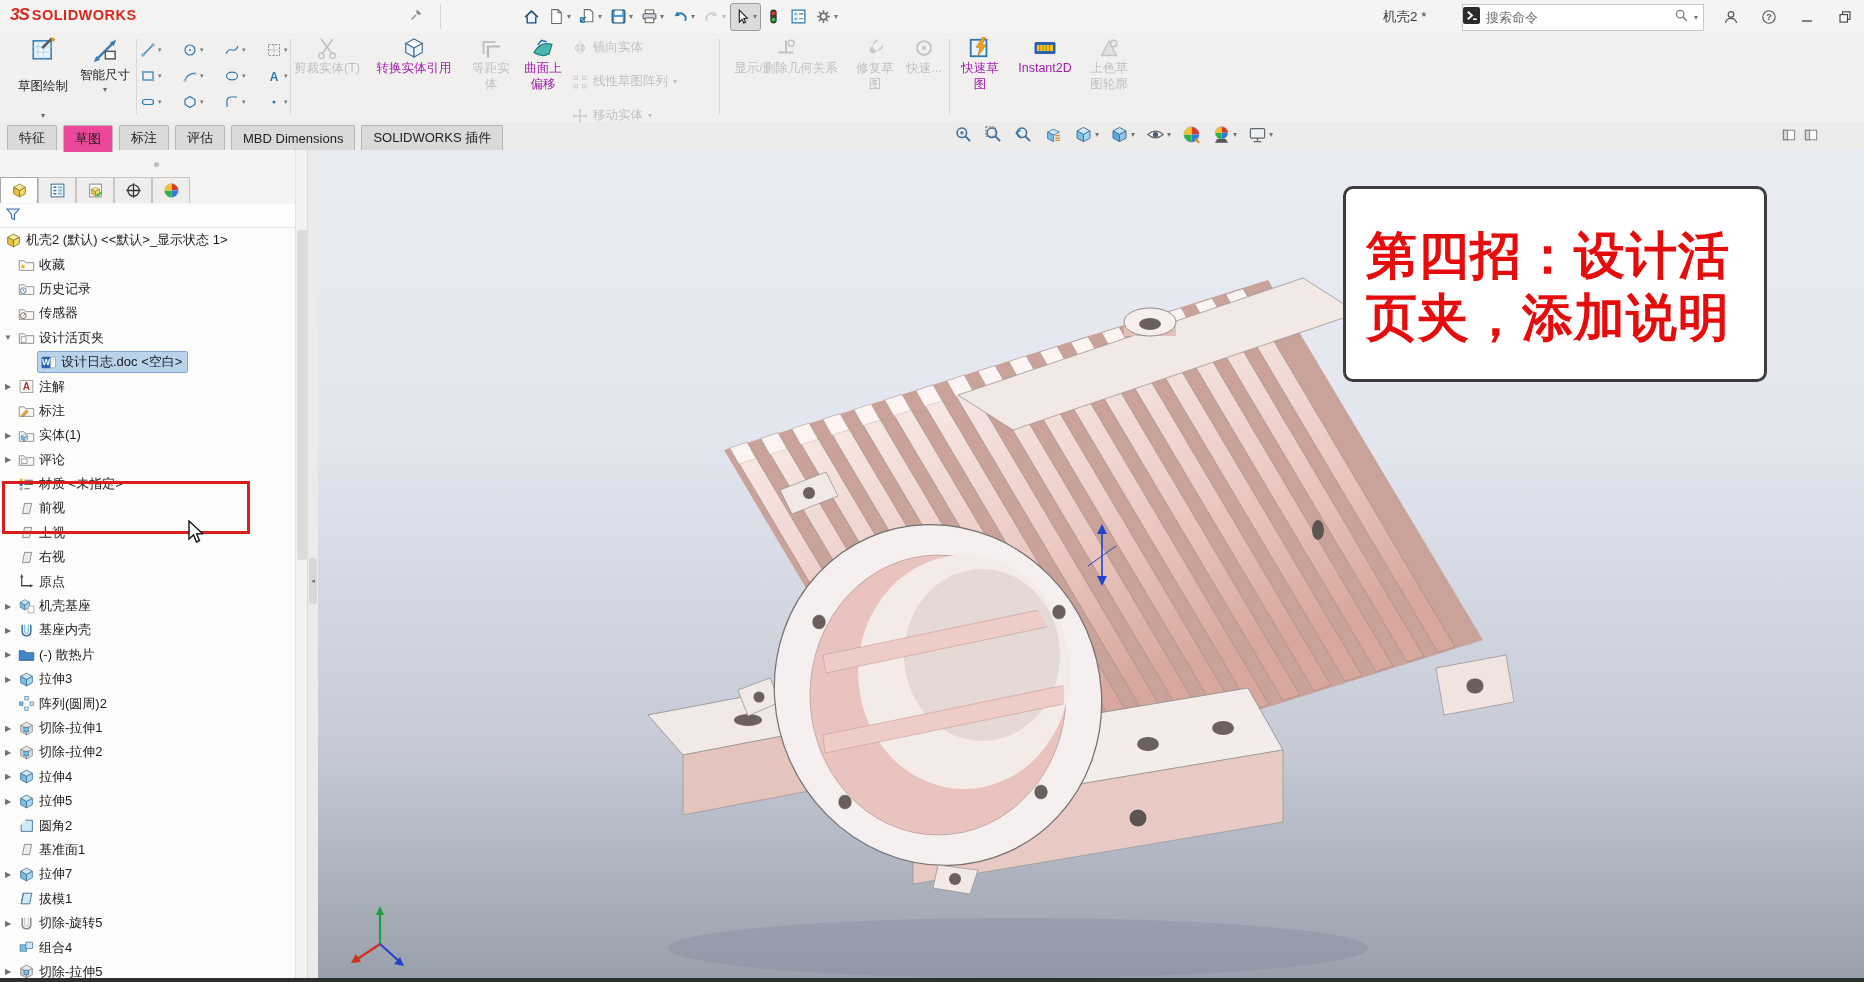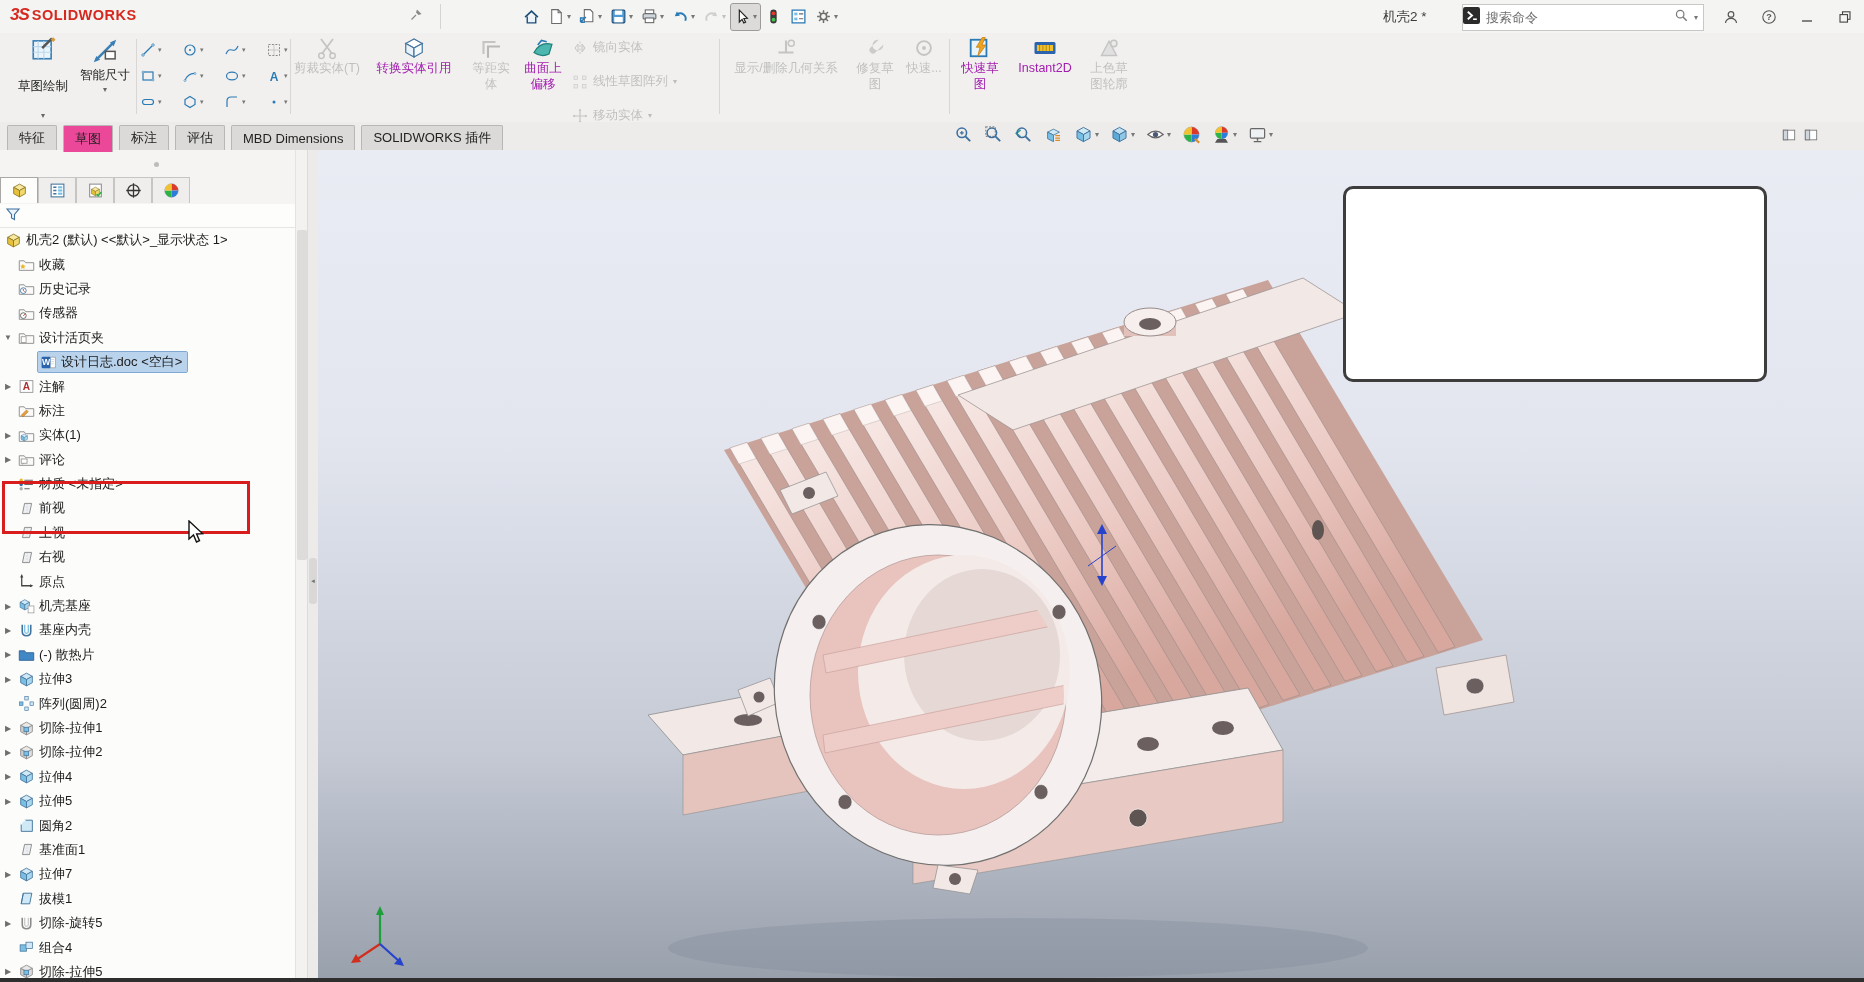--- a/index.html
+++ b/index.html
@@ -1124,14 +1124,16 @@
     <line x1="32" y1="42" x2="52" y2="60" stroke="#2743cc" stroke-width="2.2"></line>
     <polygon points="56,64 46,62 52,55" fill="#2743cc"></polygon>
   </svg>
 </div>
 
 <div id="tree-redbox"></div>
 <svg id="cursor" width="22" height="24" viewBox="0 0 22 24">
   <polygon points="3,1 3,19 7.5,15 10.5,22 13.5,20.6 10.6,14 16.5,13.6" fill="#fff" stroke="#111" stroke-width="1.4"></polygon>
 </svg>
 <div id="callout">
+  <div class="cline">第四招：设计活</div>
+  <div class="cline">页夹，添加说明</div>
 </div>
 <div id="bottom-strip"></div>
 
 </body></html>

